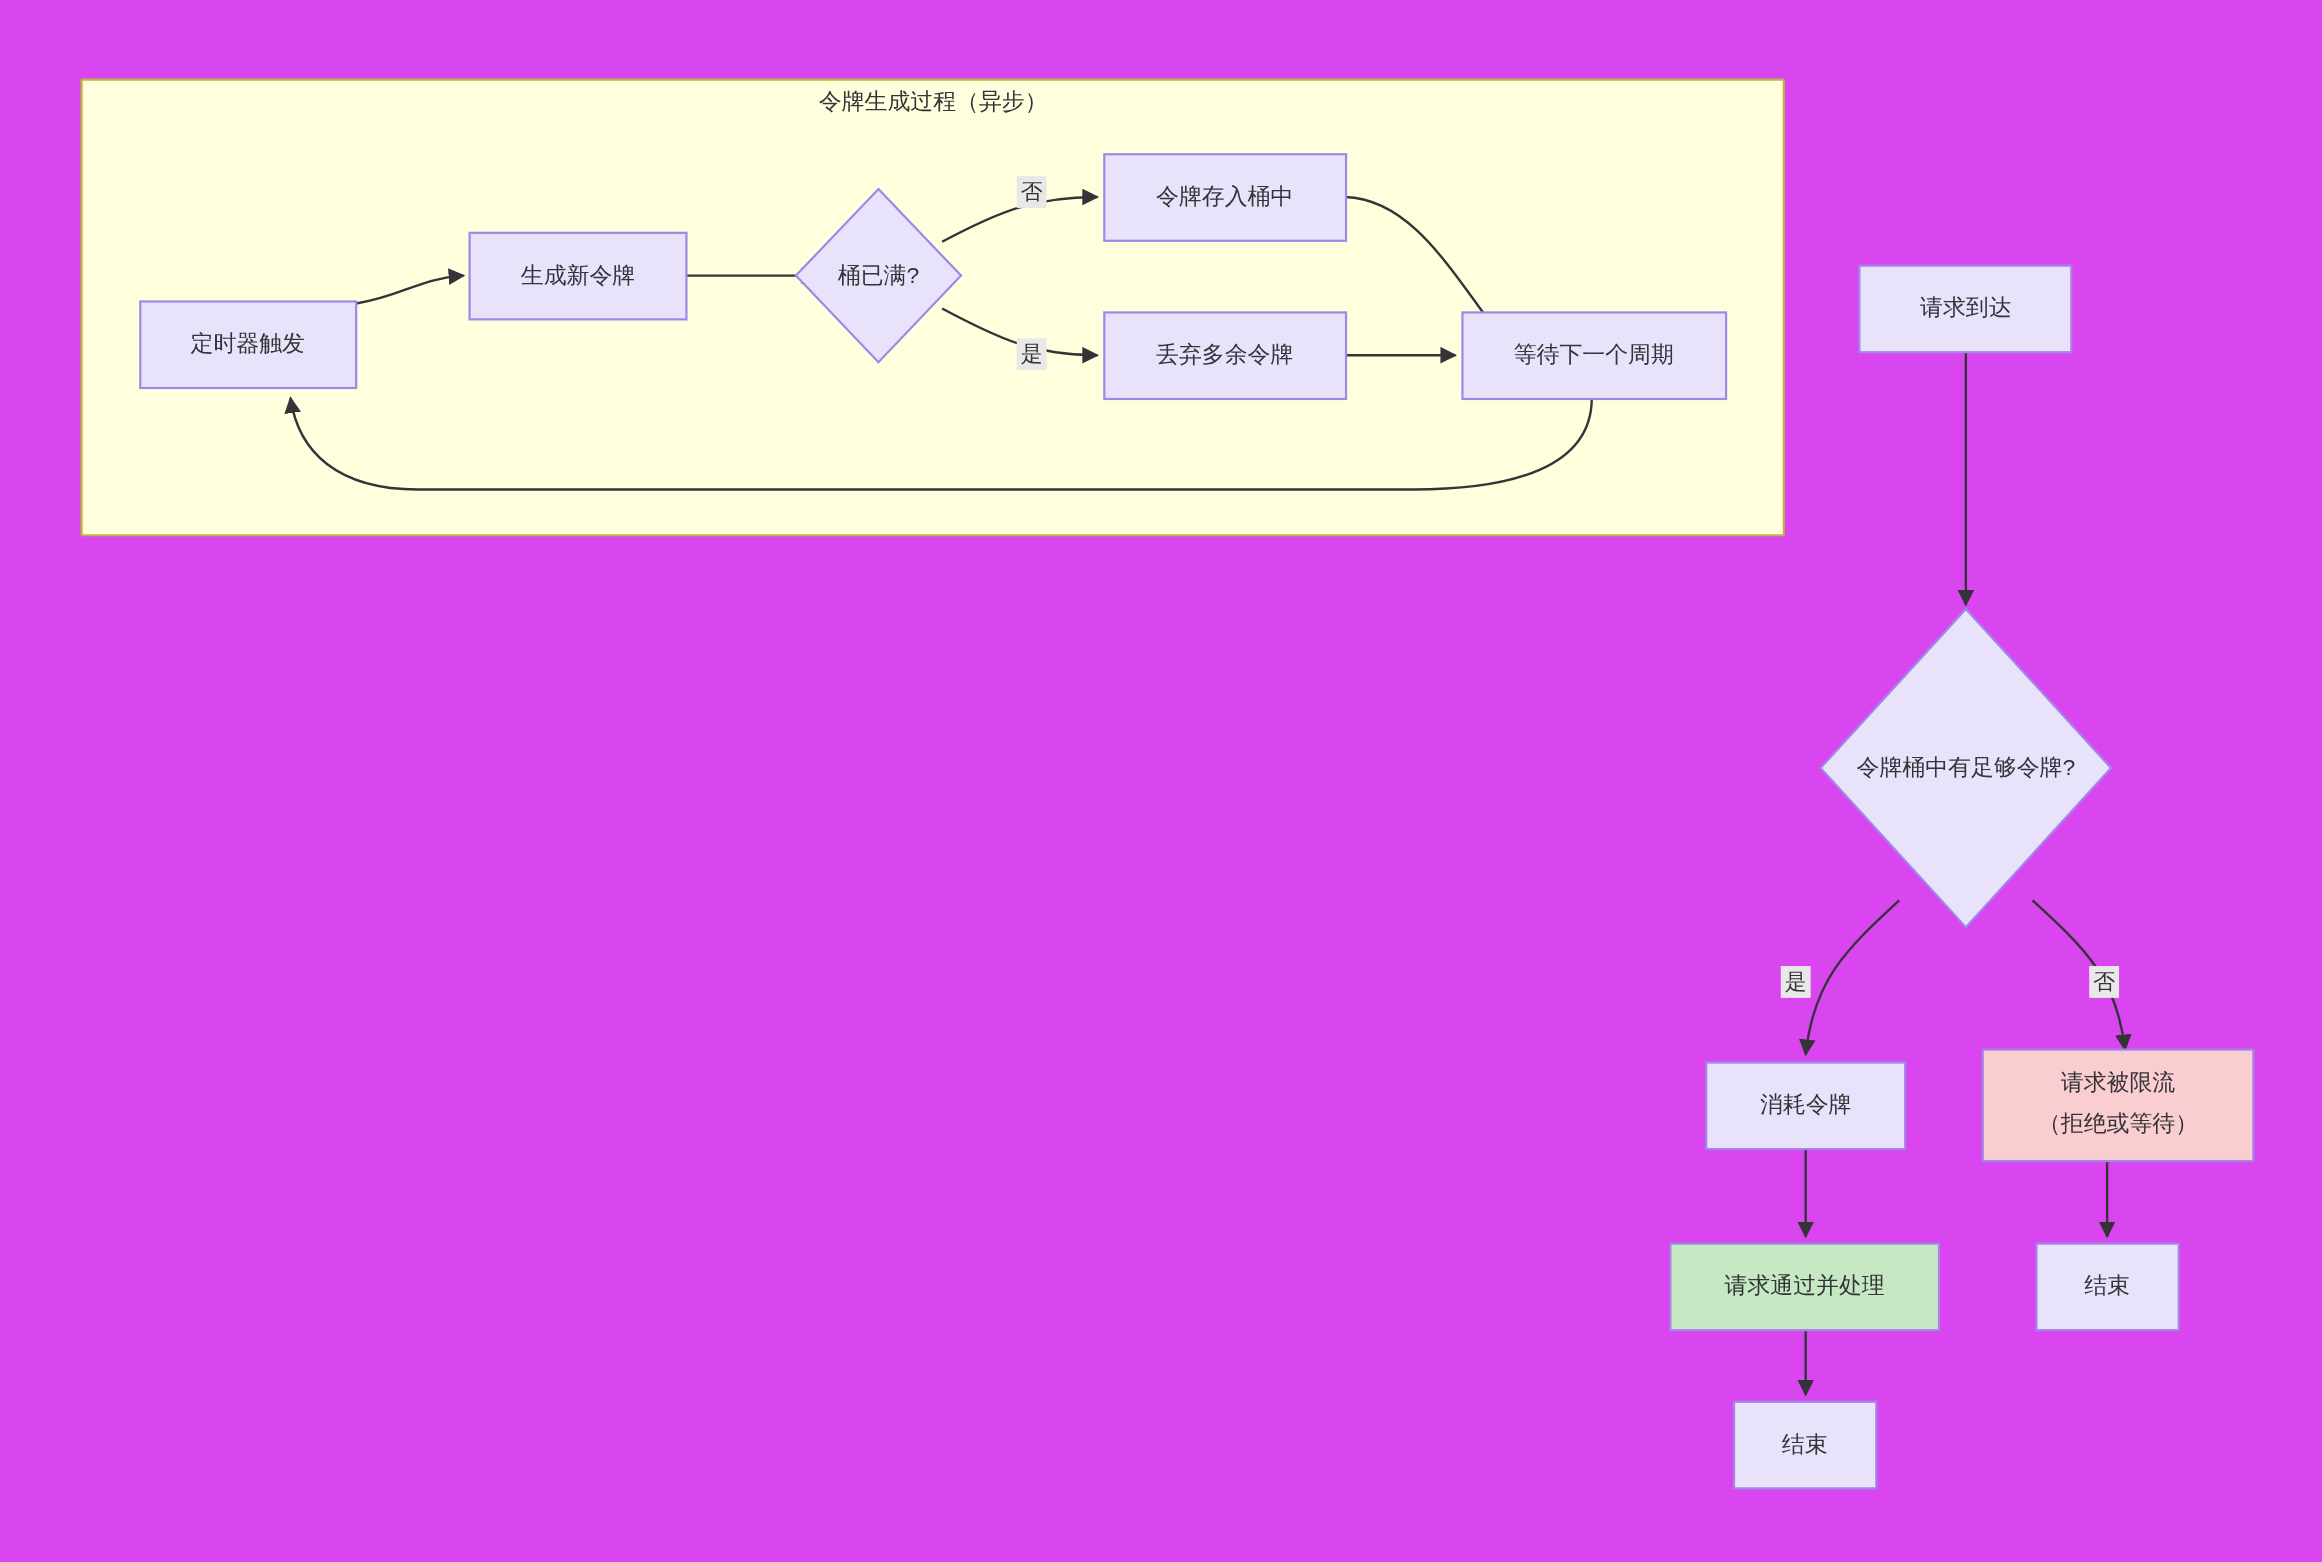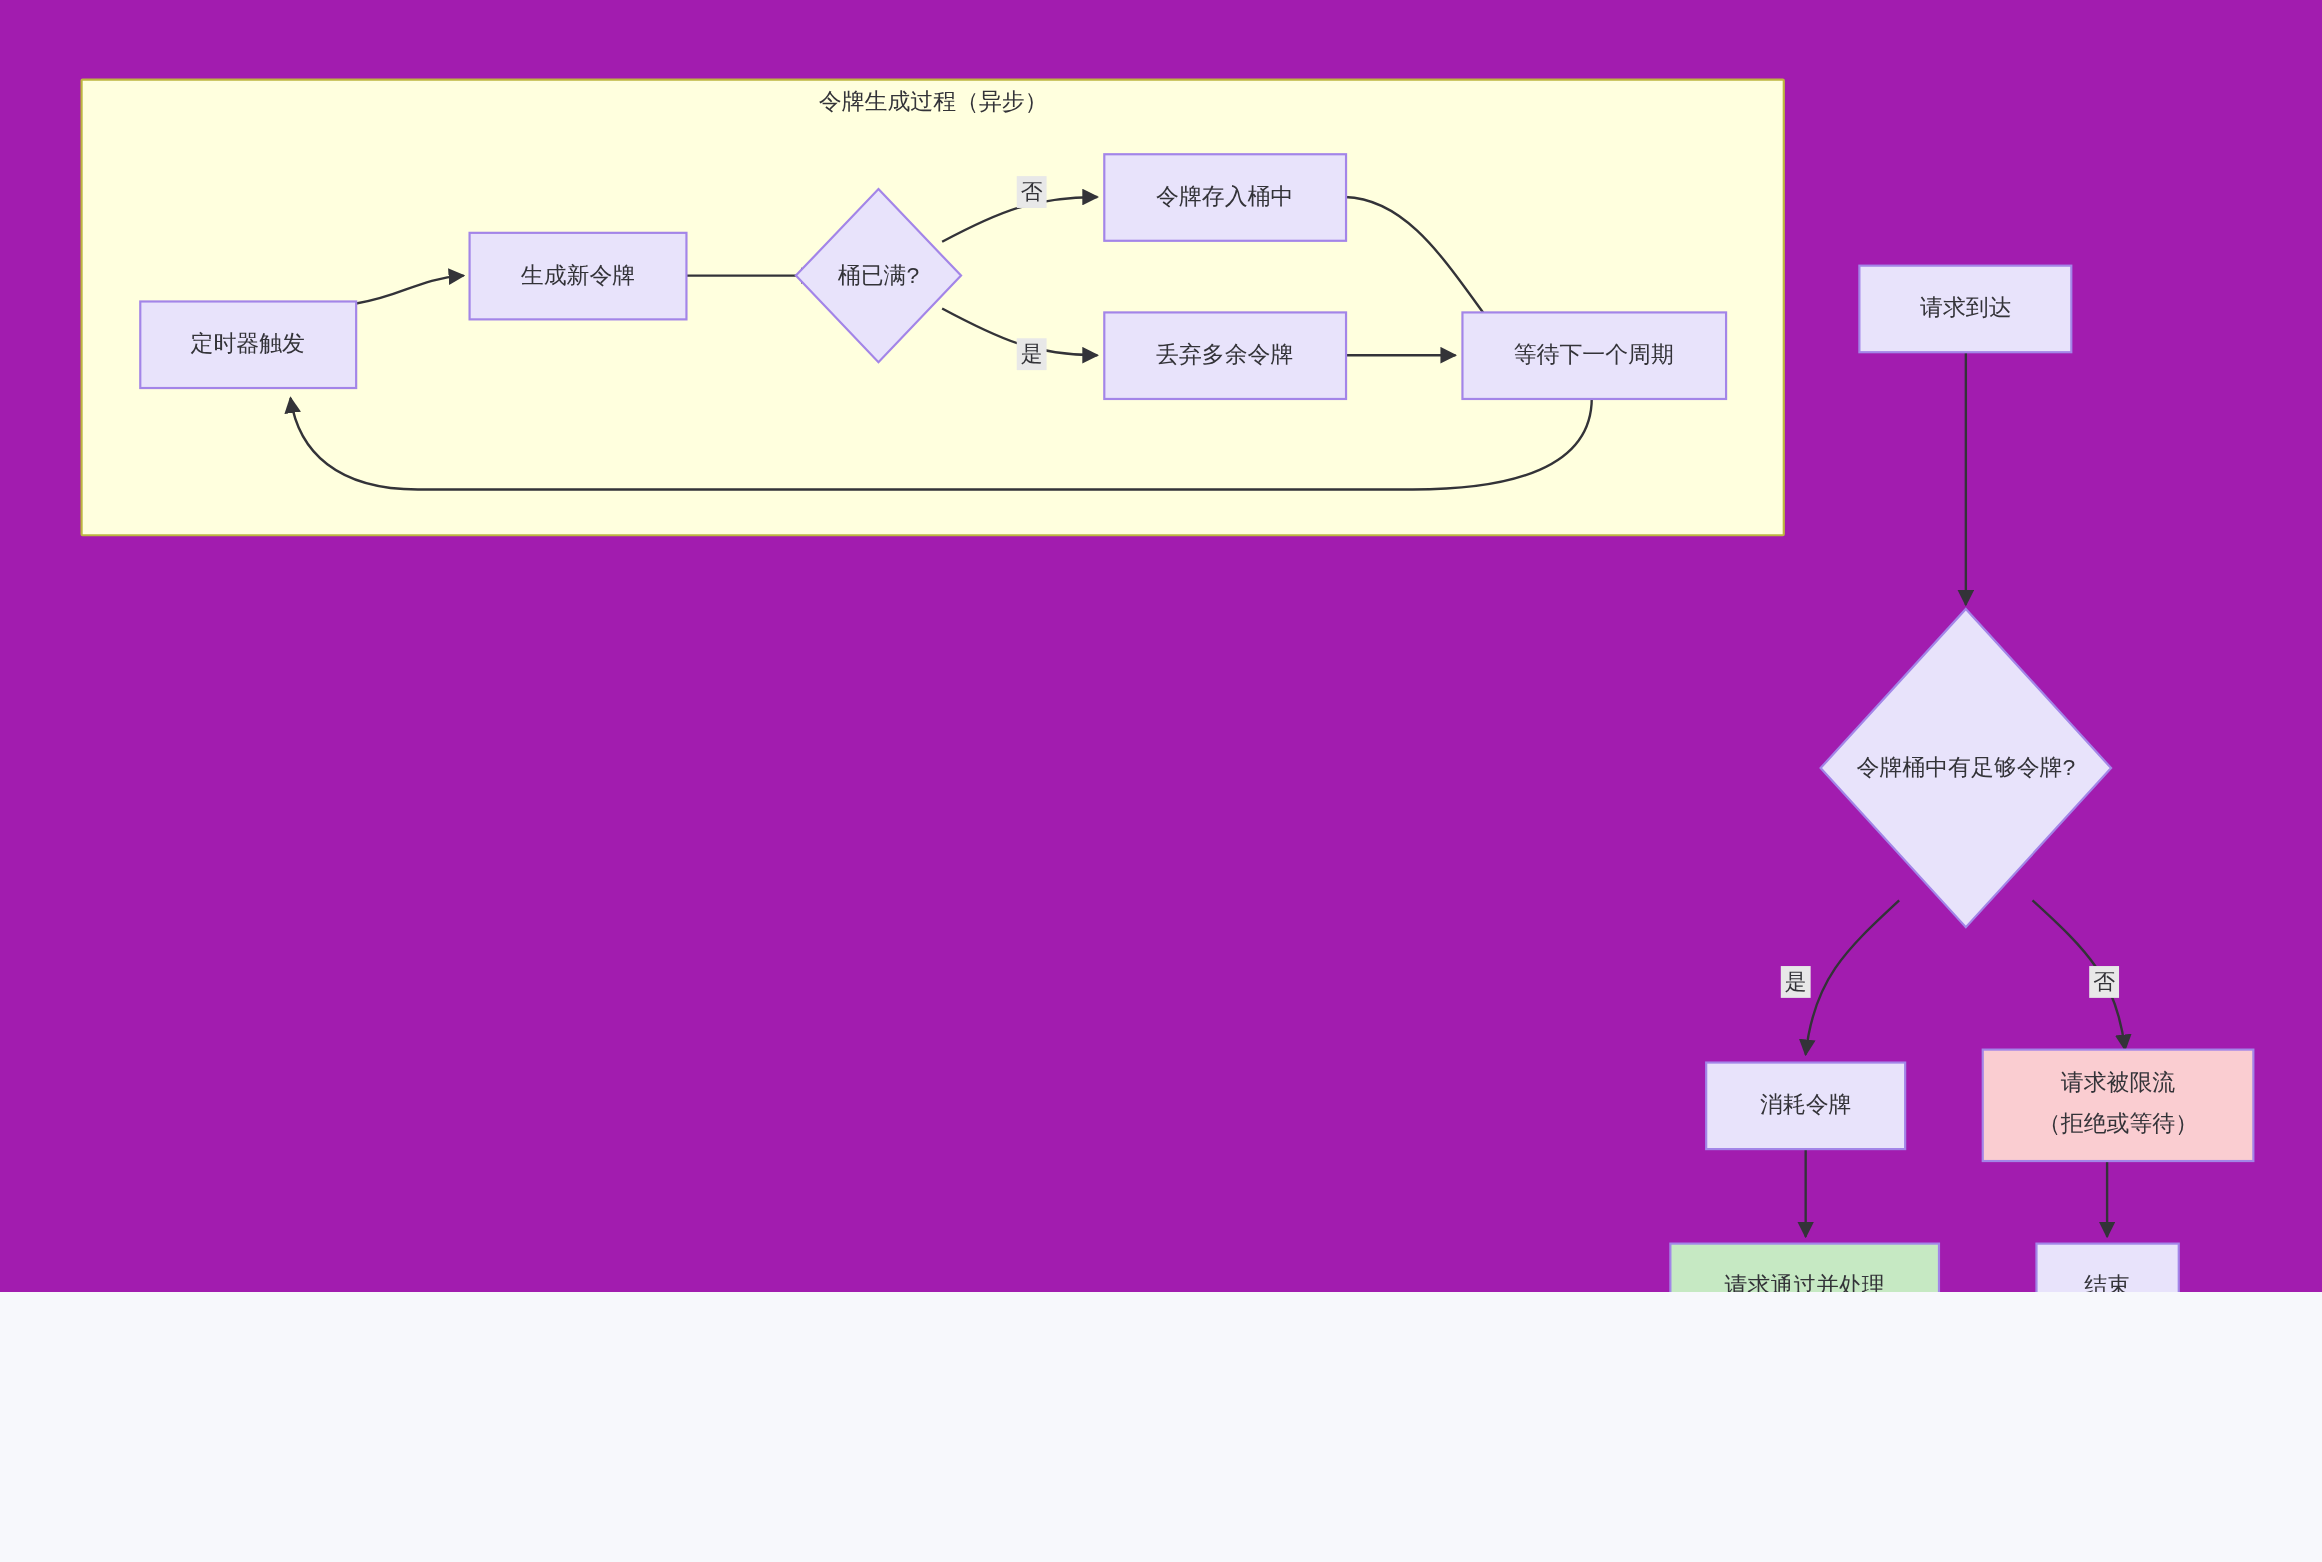--- a/index.html
+++ b/index.html
@@ -6,22 +6,22 @@
     margin: 0;
     padding: 0;
     background: #f7f8fc;
   }
   body {
     font-family: "Liberation Sans", "DejaVu Sans", sans-serif;
   }
   #stage {
     position: relative;
     width: 2322px;
-    height: 1292px;
-    background: #a21caf;
+    height: 1562px;
+    background: #d946ef;
     overflow: hidden;
   }
   svg#diagram {
     position: absolute;
     left: 0;
     top: 0;
     width: 2322px;
     height: 1562px;
     display: block;
   }

